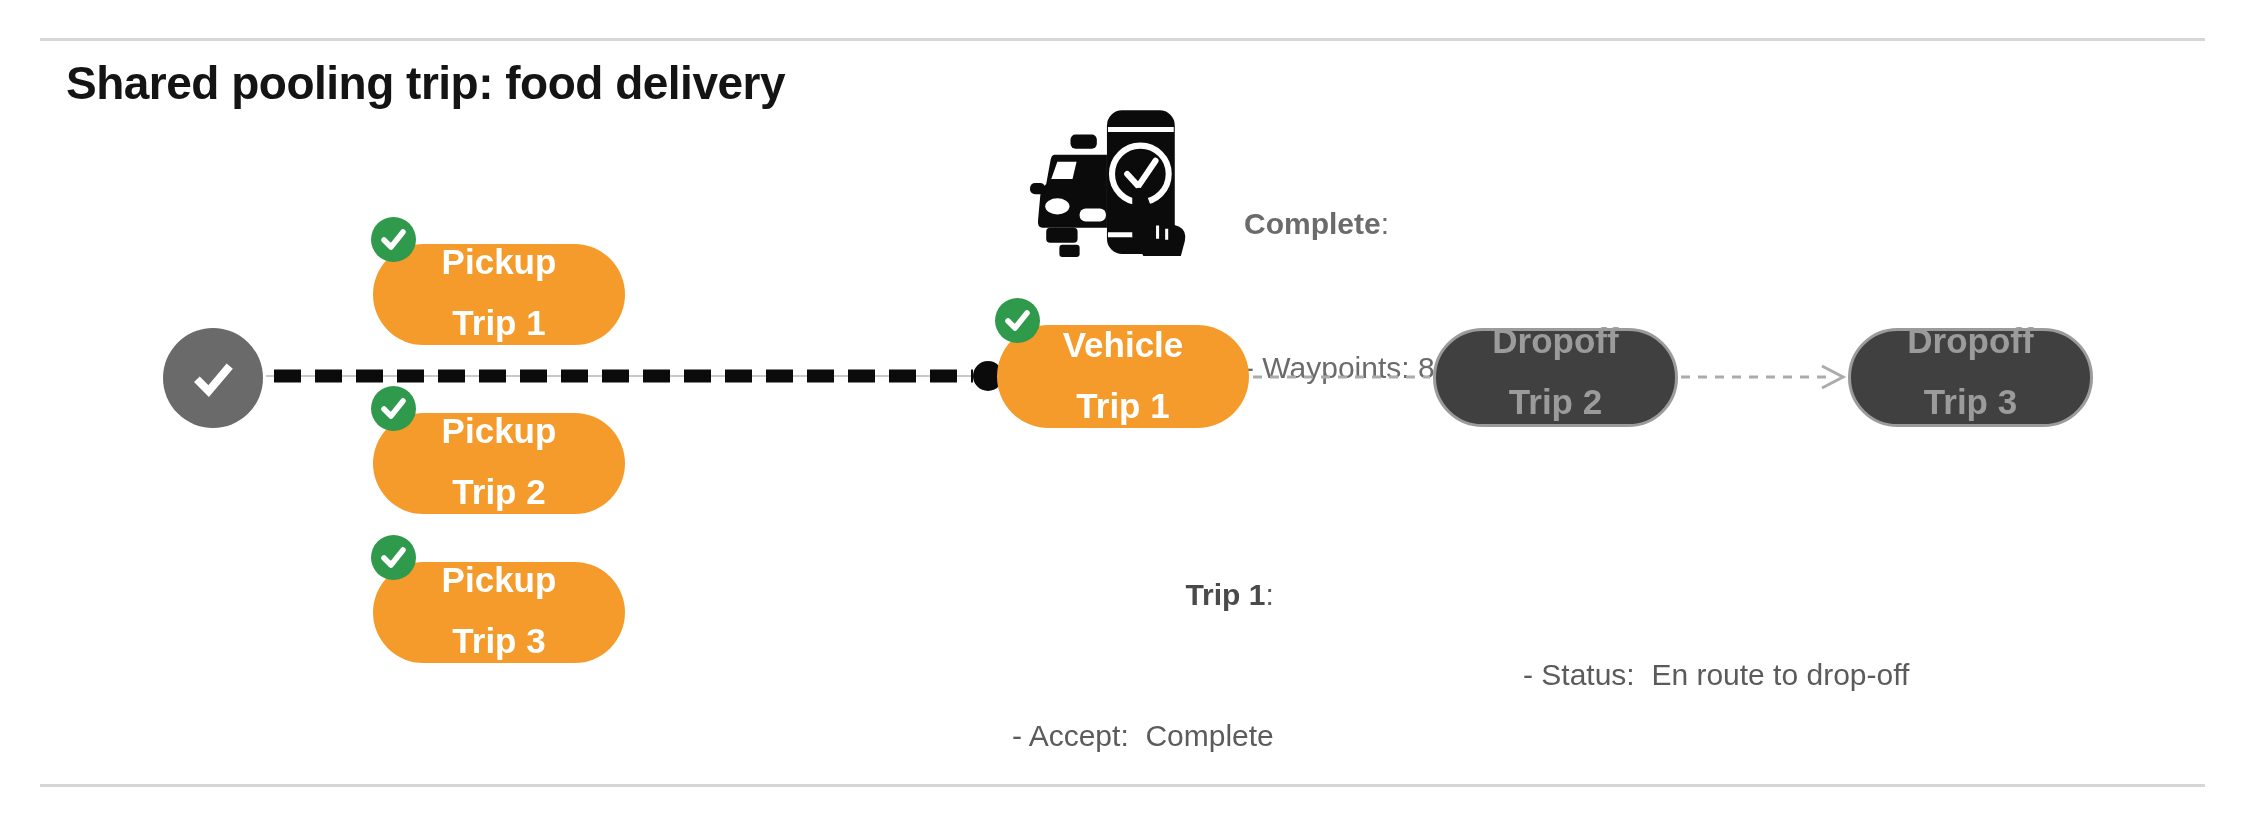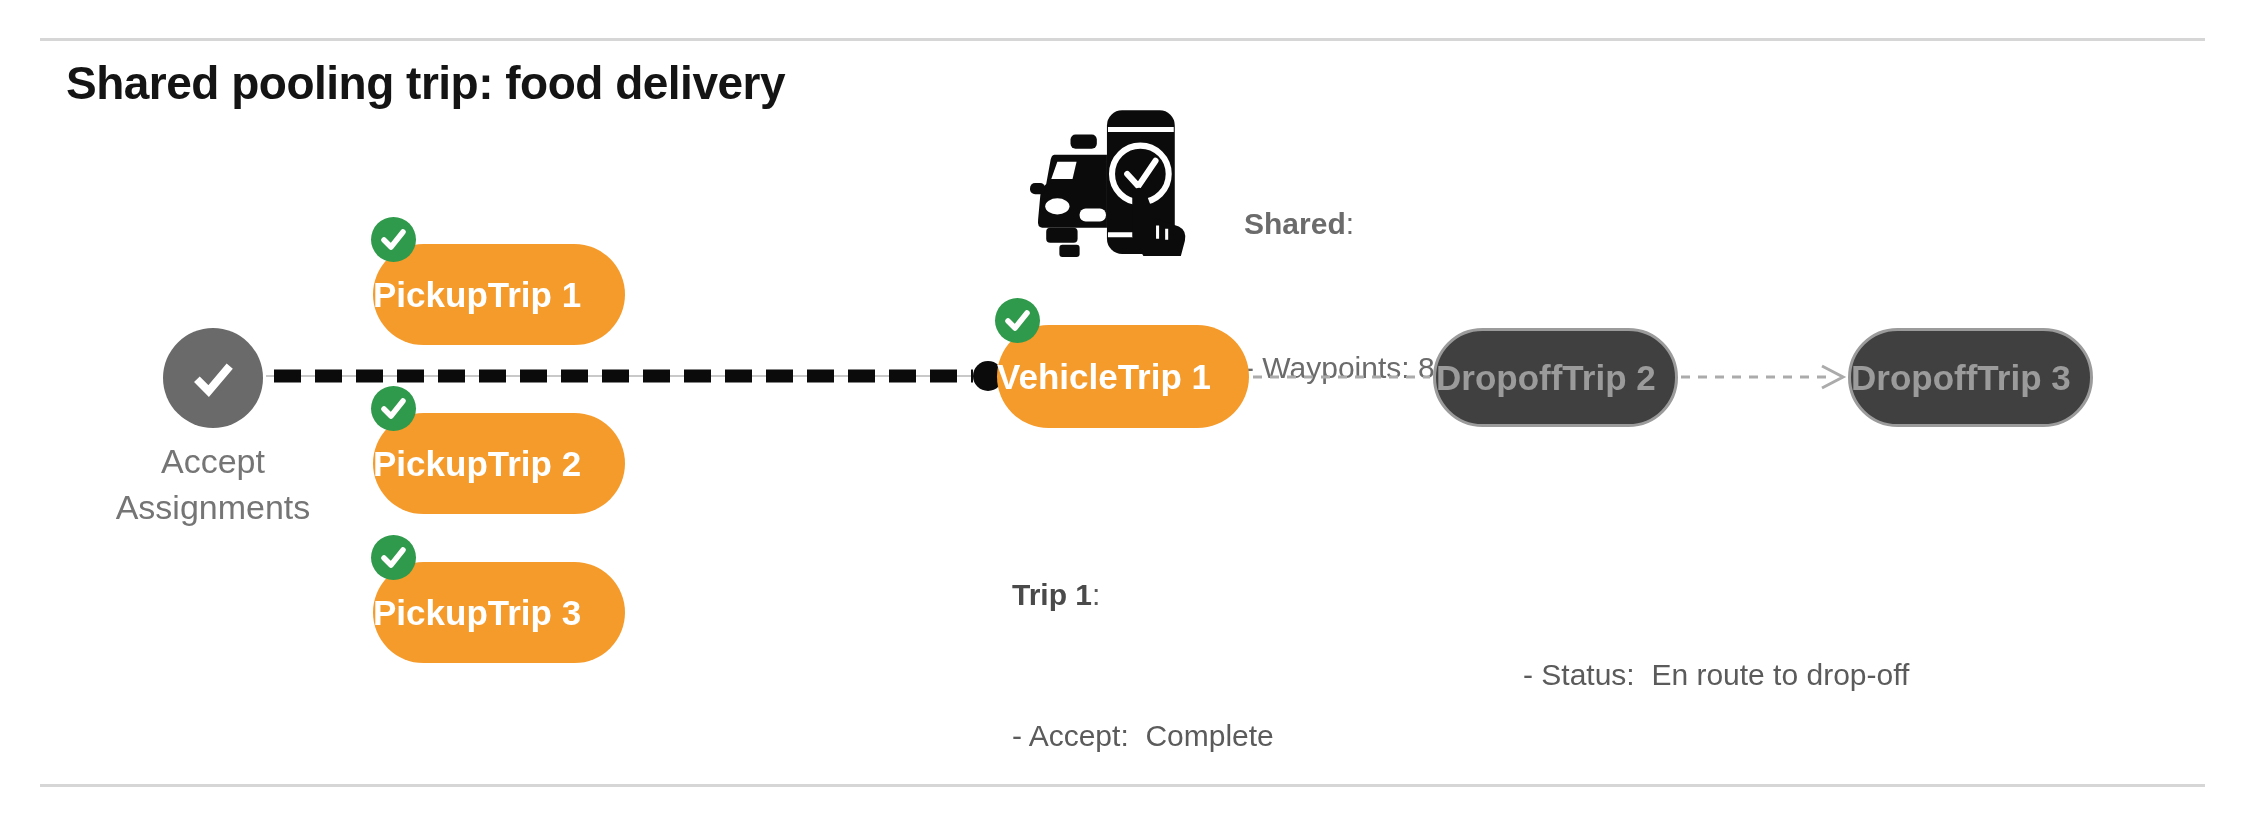--- a/index.html
+++ b/index.html
@@ -64,24 +64,25 @@
     line-height: 46px;
     color: #757575;
   }
 
   .pill {
     position: absolute;
     width: 252px; height: 101px;
     border-radius: 52px;
     background: #f59b2b;
     color: #ffffff;
-    display: flex; flex-direction: row;
-    align-items: center; justify-content: flex-start;
+    display: flex; flex-direction: column;
+    align-items: center; justify-content: flex-end;
     font-size: 35px; font-weight: 700; line-height: 45px;
     text-align: center;
+    gap: 16px;
   }
   .pill.outline {
     background: #404040;
     border: 3px solid #9b9b9b;
     color: #9b9b9b;
     width: 239px; height: 93px;
   }
   .badge {
     position: absolute;
     left: -2px; top: -27px;
@@ -91,21 +92,21 @@
     display: flex; align-items: center; justify-content: center;
   }
 
   .trip-details {
     position: absolute;
     font-size: 30px;
     line-height: 47px;
     color: #5b5b5b;
     white-space: pre;
   }
-  .trip-details .hd { font-weight: 700; color: #4a4a4a; }
+  .trip-details .hd { font-weight: 700; color: #4a4a4a; text-align: right; }
   .trip-details .hd .sep { font-weight: 400; color: #5b5b5b; }
   .details-left { left: 1012px; top: 477px; }
   .details-right { left: 1523px; top: 557px; }
 </style>
 </head>
 <body>
 
 <div class="canvas">
 
   <div class="rule top"></div>
@@ -126,42 +127,38 @@
     <rect x="76" y="16" width="67" height="142" rx="15" fill="#0b0b0b"></rect>
     <line x1="77" y1="35" x2="142" y2="35" stroke="#ffffff" stroke-width="5"></line>
     <line x1="77" y1="139" x2="142" y2="139" stroke="#ffffff" stroke-width="5"></line>
     <circle cx="109" cy="79" r="28" fill="none" stroke="#ffffff" stroke-width="6"></circle>
     <path d="M 96 79 L 107 91 L 124 66" fill="none" stroke="#ffffff" stroke-width="6" stroke-linecap="round" stroke-linejoin="round"></path>
     <path d="M 101 96 Q 110 88 115 99 L 124 123 L 147 131 Q 155 135 153 145 L 149 160 L 112 160 L 101 141 Z" fill="#0b0b0b"></path>
     <path d="M 126 130 v 13 M 135 133 v 11" stroke="#ffffff" stroke-width="3" fill="none"></path>
   </svg>
 
   <div class="vehicle-info">
-    <div><span class="b">Shared</span><span>:</span></div>
+    <div><span class="b">Complete</span><span>:</span></div>
     <div>- Waypoints: 8</div>
   </div>
 
   <svg class="connectors" width="2245" height="825" viewBox="0 0 2245 825">
     <line x1="266" y1="376" x2="986" y2="376" stroke="#c9c9c9" stroke-width="2"></line>
     <line x1="274" y1="376" x2="973" y2="376" stroke="#0b0b0b" stroke-width="13" stroke-dasharray="27 14"></line>
     <circle cx="988" cy="376" r="15" fill="#0b0b0b"></circle>
     <line x1="1253" y1="377" x2="1430" y2="377" stroke="#ababab" stroke-width="3" stroke-dasharray="9 8"></line>
     <line x1="1681" y1="377" x2="1826" y2="377" stroke="#ababab" stroke-width="3" stroke-dasharray="9 8"></line>
     <path d="M 1822 366 L 1843 377 L 1822 388" fill="none" stroke="#ababab" stroke-width="3"></path>
   </svg>
 
   <div class="start-node">
     <svg width="62" height="62" viewBox="0 0 100 100">
       <path d="M 24 52 L 43 71 L 77 31" fill="none" stroke="#ffffff" stroke-width="13"></path>
     </svg>
   </div>
-  <div class="start-label">
-    <div>Accept</div>
-    <div>Assignments</div>
-  </div>
 
   <div class="pill" style="left:373px; top:244px;">
     <span class="badge">
       <svg width="45" height="45" viewBox="0 0 45 45">
           <path d="M 13 23 L 20 30 L 32 15" fill="none" stroke="#ffffff" stroke-width="5.5" stroke-linecap="round" stroke-linejoin="round"></path>
         </svg>
     </span>
     <div>Pickup</div>
     <div>Trip 1</div>
   </div>

